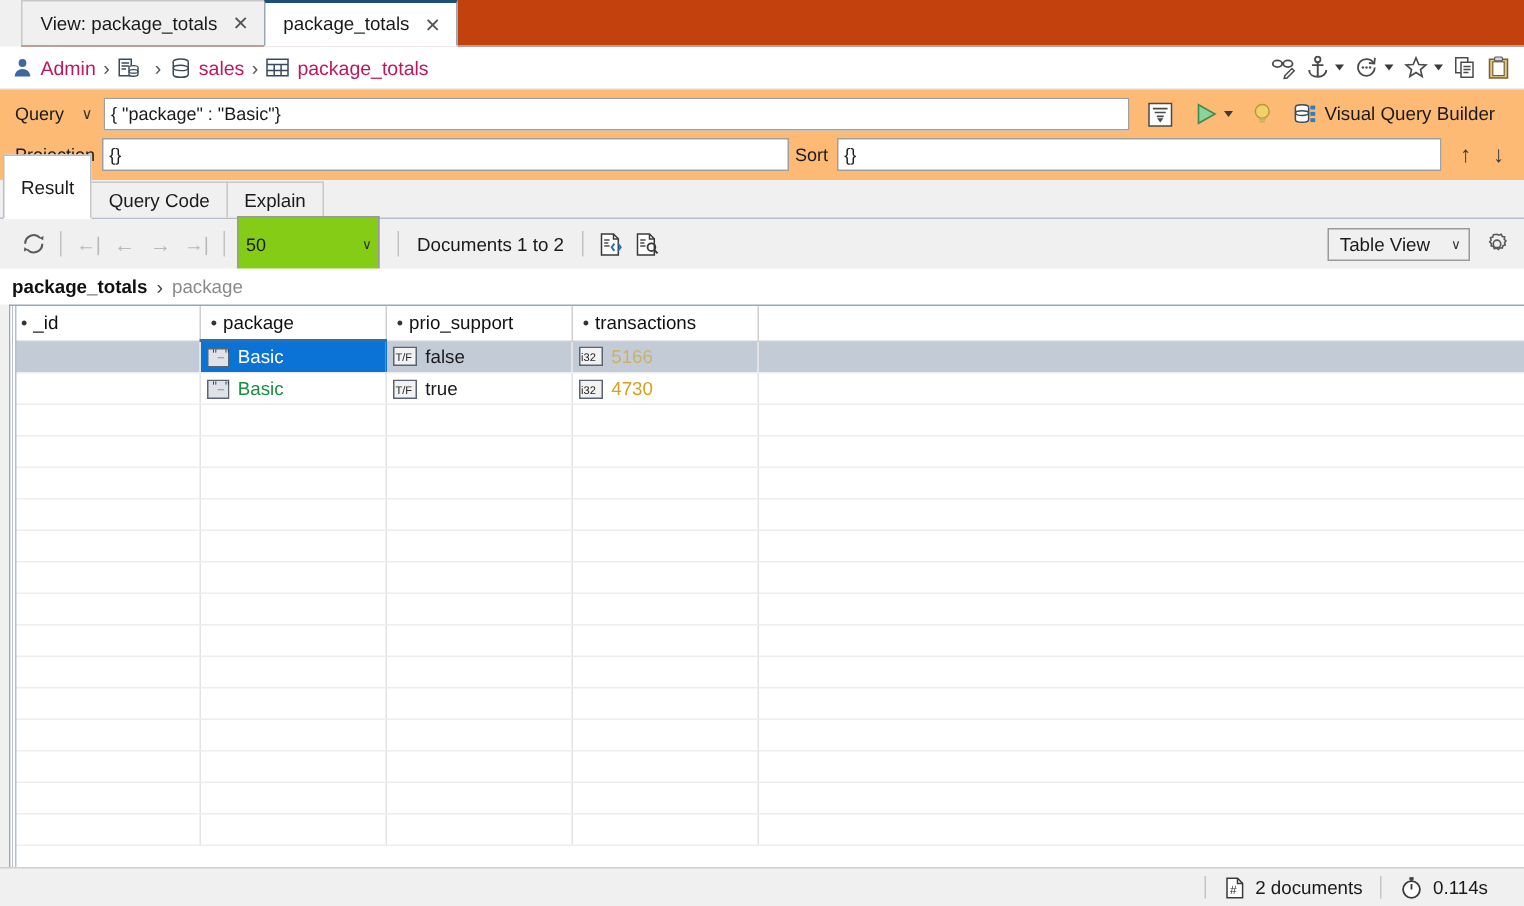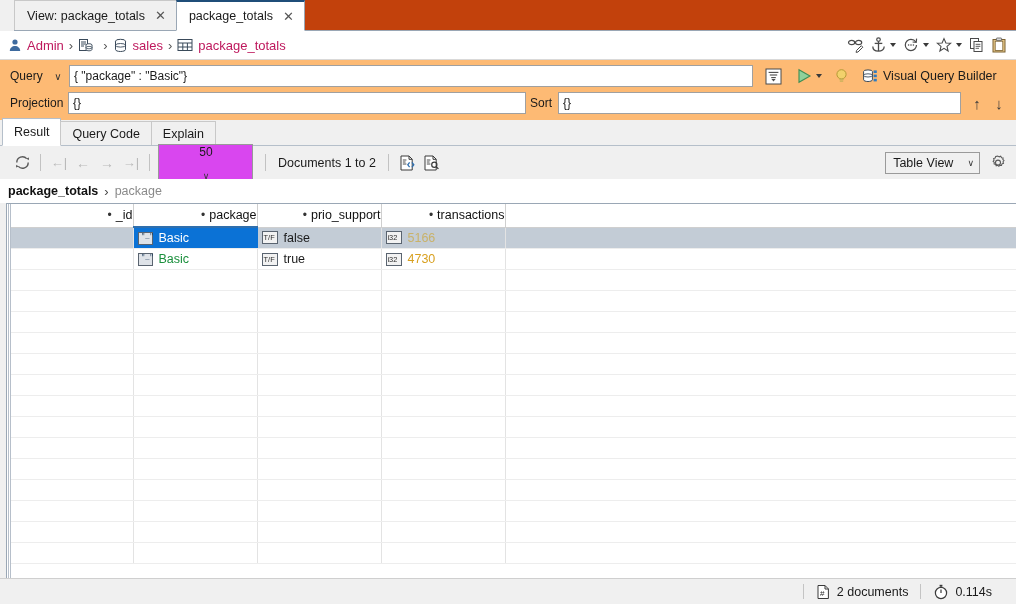--- a/index.html
+++ b/index.html
@@ -173,21 +173,21 @@
     background: #f0f0f0;
     margin-right: -1px;
     box-sizing: border-box;
     cursor: default;
   }
   .rtab.active {
     background: #ffffff;
     border: 1px solid #b5bfca;
     border-bottom: 1px solid #ffffff;
     margin-bottom: -1px;
-    height: 28px;
+    height: 43px;
   }
 
   
   .restoolbar {
     height: 33px;
     background: #f0f0f0;
     display: flex; align-items: center;
     padding: 0 6px 0 10px;
     box-sizing: border-box;
   }
@@ -197,27 +197,26 @@
     cursor: default;
   }
   .vsep {
     width: 1px; height: 17px;
     background: #c2c2c2;
     margin: 0 6px;
   }
   .pagesel {
     width: 95px; height: 38px;
     border: 1px solid #999;
-    background: #d946ef;
+    background: #84cc16;
     display: flex; align-items: center; justify-content: space-between;
     padding: 0 4px 0 5px;
     box-sizing: border-box;
     font-size: 12px;
     cursor: pointer;
-    flex-direction: column;
   }
   .docrange { font-size: 12.5px; color: #1a1a1a; white-space: nowrap; }
   .viewsel {
     height: 22px;
     border: 1px solid #9a9a9a;
     background: #f0f0f0;
     display: flex; align-items: center; justify-content: space-between;
     padding: 0 5px 0 7px;
     box-sizing: border-box;
     font-size: 12.5px;
@@ -246,21 +245,21 @@
     border-right: none; border-bottom: none;
     margin: 0 0 0 6px;
     position: relative;
     overflow: hidden;
   }
   .grid { width: 100%; border-collapse: collapse; table-layout: fixed; }
   .grid th {
     height: 22px;
     font-weight: normal;
     font-size: 12.5px;
-    text-align: right;
+    text-align: left;
     padding: 0 0 0 7px;
     background: #ffffff;
     border-right: 1px solid #cfcfcf;
     border-bottom: 1px solid #cfcfcf;
     color: #111;
     white-space: nowrap;
     margin-top: 21px;
   }
   .grid th.sorted { border-bottom: 2px solid #2f6fad; }
   .bullet { color: #333; margin-right: 4px; font-size: 12px; }

